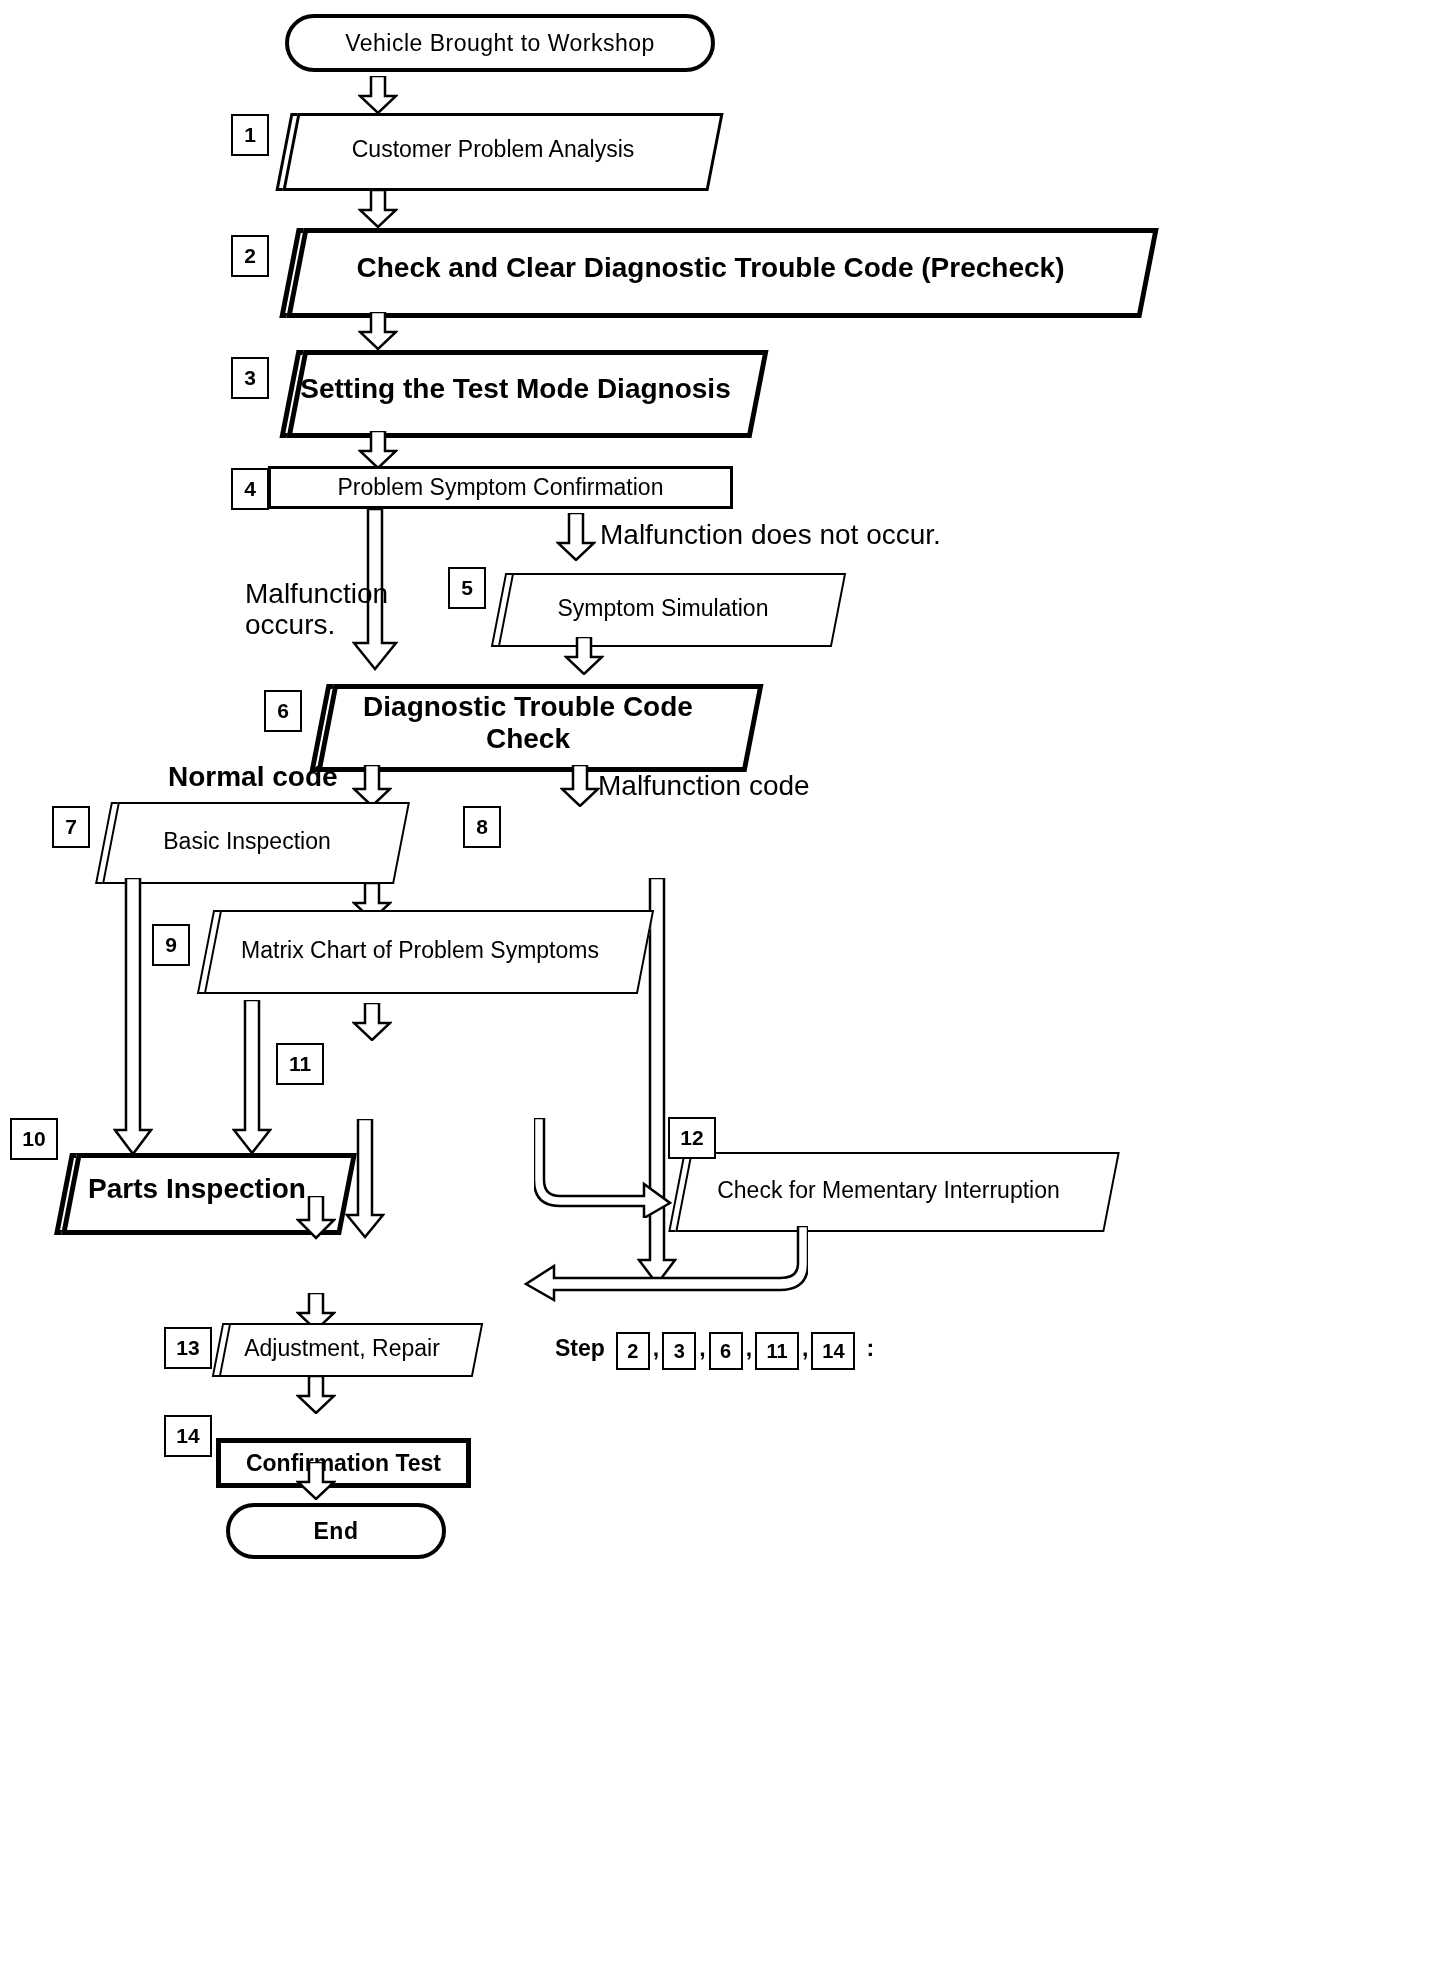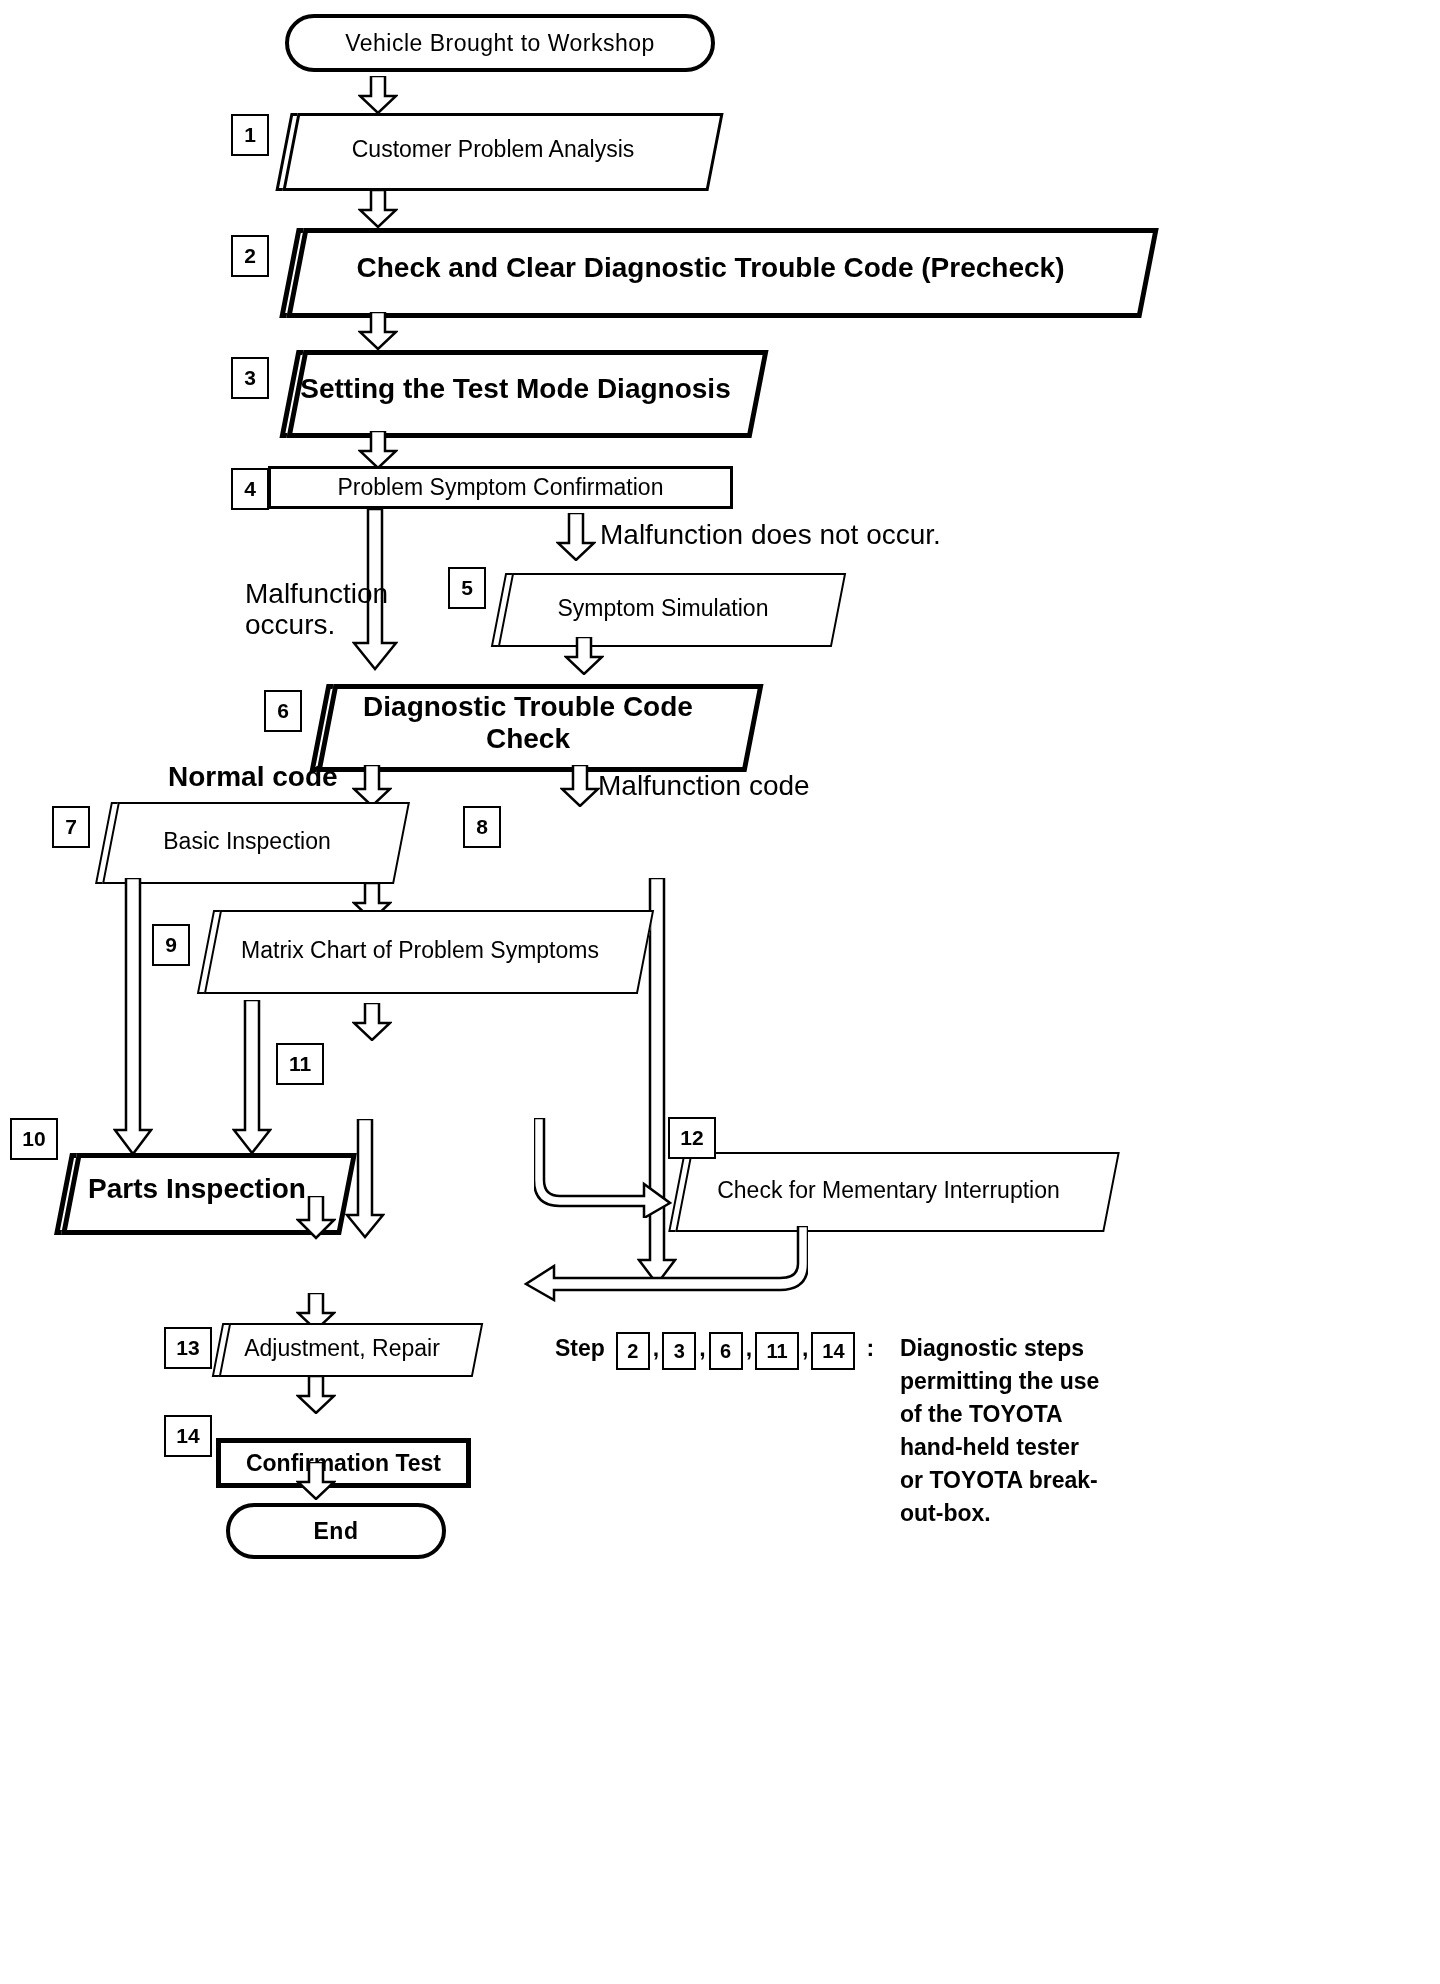--- a/index.html
+++ b/index.html
@@ -342,22 +342,14 @@
       <span>,</span>
       <span class="chipin">6</span>
       <span>,</span>
       <span class="chipin w">11</span>
       <span>,</span>
       <span class="chipin w">14</span>
       <span style="margin-left:8px;">:</span>
     </div>
   </div>
 
-  <div class="legend-body" style="left:900px;top:1332px;width:280px;">
-    <div>Diagnostic steps</div>
-    <div>permitting the use</div>
-    <div>of the TOYOTA</div>
-    <div>hand-held tester</div>
-    <div>or TOYOTA break-</div>
-    <div>out-box.</div>
-  </div>
 
 </div>
 
 </body></html>

